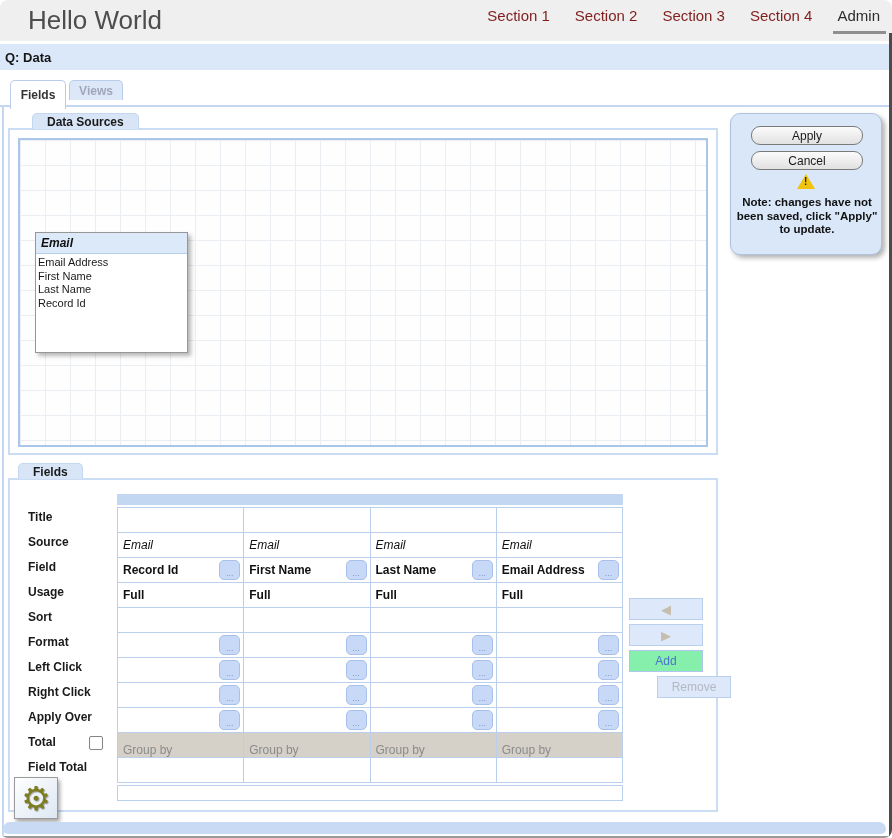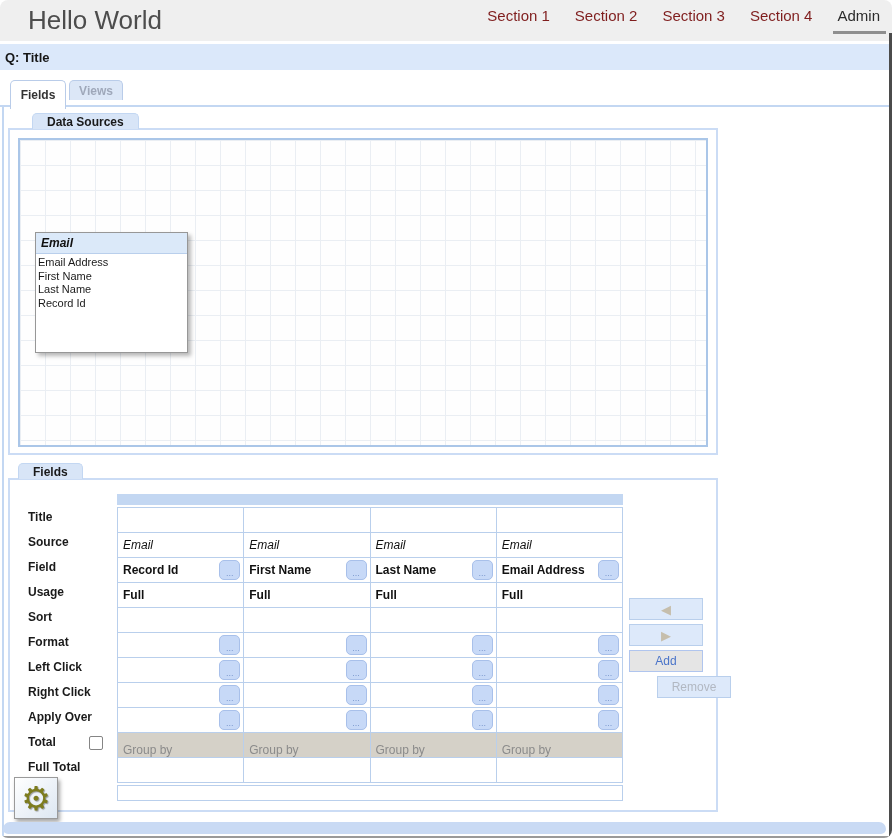--- a/index.html
+++ b/index.html
@@ -82,21 +82,21 @@
   .btn-ellipsis { position:absolute; right:3px; top:2px; width:21px; height:20px;
                   background:#c7d9f7; border:1px solid #a8c0ea; border-radius:5px;
                   font-size:9px; color:#7a97cc; text-align:center; line-height:24px; cursor:pointer; }
   .ftable-bottomstrip { margin-top:2px; height:16px; border:1px solid #b9cfec; background:#fff; }
 
   
   .col-btn { position:absolute; left:629px; width:74px; height:22px; border:1px solid #b9cfec;
              background:#dde9fa; display:flex; align-items:center; justify-content:center;
              font-size:12px; cursor:pointer; }
   .col-btn .arrow { font-size:13px; color:#c6beac; }
-  .col-btn.add { background:#e5e5e5; color:#4a74c9; border-color:#b0c5ee; }
+  .col-btn.add { background:#86efac; color:#4a74c9; border-color:#b0c5ee; }
   .col-btn.remove { color:#b2b8c2; }
 
   .total-checkbox { position:absolute; left:89px; top:736px; width:14px; height:14px;
                     border:1px solid #858585; border-radius:2px; background:#fff; cursor:pointer; }
 
   
   .gear-btn { position:absolute; left:14px; top:777px; width:44px; height:42px;
               background:linear-gradient(135deg,#ffffff,#dde7f2); border:1px solid #9a9a9a;
               box-shadow:2px 3px 4px rgba(0,0,0,0.35); display:flex; align-items:center; justify-content:center; cursor:pointer; }
   .gear-glyph { font-size:33px; color:#7d7c1f; text-shadow:1px 1px 1px rgba(0,0,0,0.35); line-height:1; }
@@ -120,21 +120,21 @@
       <div class="nav-item">Section 3</div>
       <div class="nav-item">Section 4</div>
       <div class="nav-item active">
         <span>Admin</span>
         <div class="nav-underline"></div>
       </div>
     </div>
   </div>
 
   <div class="qbar">
-    <span>Q: Title</span>
+    <span>Q: Data</span>
   </div>
 
   <div class="tab active">
     <span>Fields</span>
   </div>
   <div class="tab inactive">
     <span>Views</span>
   </div>
   <div class="tabstrip-line"></div>
   <div class="page-left-border"></div>
@@ -151,38 +151,54 @@
         <div class="entity-body">
           <div>Email Address</div>
           <div>First Name</div>
           <div>Last Name</div>
           <div>Record Id</div>
         </div>
       </div>
     </div>
   </div>
 
+  <div class="side-panel">
+    <div class="btn-std" style="top:12px;">
+      <span>Apply</span>
+    </div>
+    <div class="btn-std" style="top:37px;">
+      <span>Cancel</span>
+    </div>
+    <div class="warn-wrap">
+      <div class="warn-tri"></div>
+    </div>
+    <div class="side-note">
+      <div>Note: changes have not</div>
+      <div>been saved, click "Apply"</div>
+      <div>to update.</div>
+    </div>
+  </div>
 
   <div class="panel-tab" style="left:18px; top:463px;">
     <span>Fields</span>
   </div>
   <div class="panel-box" style="left:8px; top:478px; width:710px; height:334px;"></div>
 
   <div class="row-labels">
     <div>Title</div>
     <div>Source</div>
     <div>Field</div>
     <div>Usage</div>
     <div>Sort</div>
     <div>Format</div>
     <div>Left Click</div>
     <div>Right Click</div>
     <div>Apply Over</div>
     <div>Total</div>
-    <div>Full Total</div>
+    <div>Field Total</div>
   </div>
   <div class="total-checkbox"></div>
 
   <div class="ftable">
     <div class="ftable-headstrip"></div>
     <div class="fgrid">
 
       <div class="frow">
         <div class="fcell">
             <span class="val"></span>

